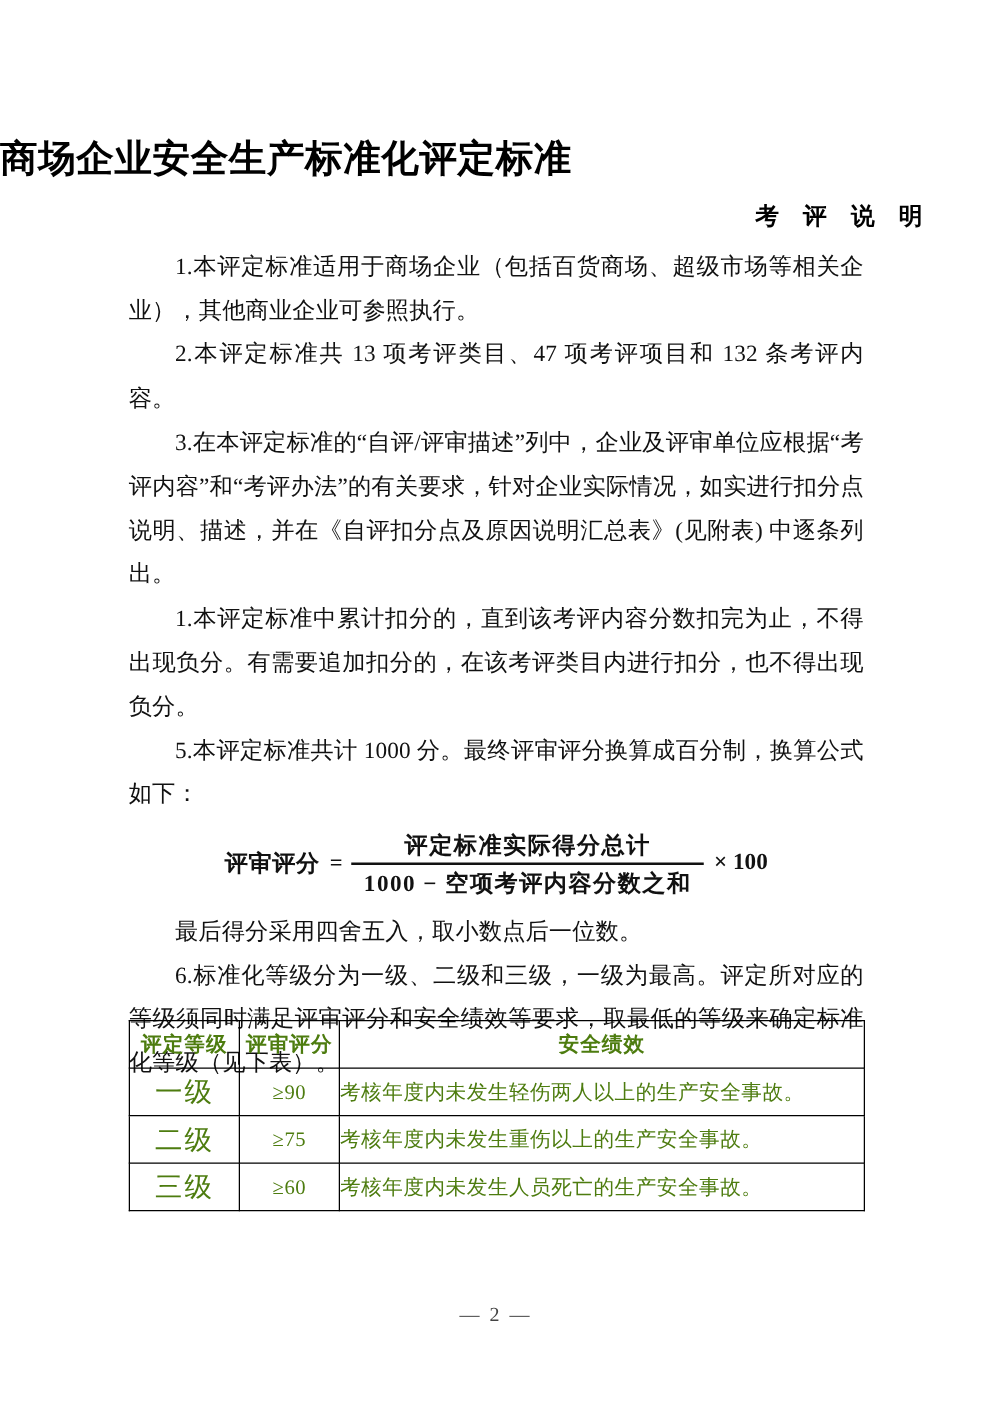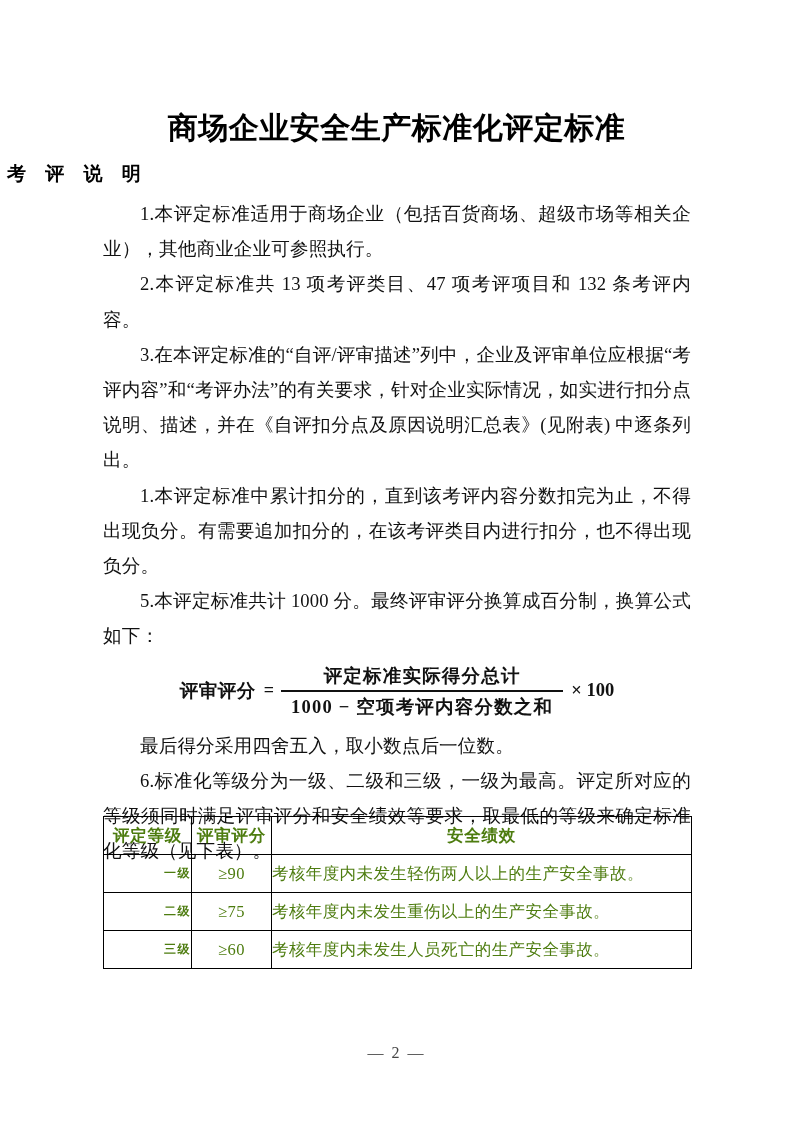--- a/index.html
+++ b/index.html
@@ -23,35 +23,34 @@
     height: 1122px;
     background: #ffffff;
   }
 
   
   .doc-title {
     position: absolute;
     left: 0;
     top: 108px;
     width: 793px;
-    text-align: center;
     font-family: "Liberation Sans", "DejaVu Sans", sans-serif;
     font-weight: 700;
     font-size: 30px;
     line-height: 40px;
     letter-spacing: 0.5px;
     color: #000;
   }
 
   .doc-subtitle {
     position: absolute;
     left: 0;
     top: 160px;
     width: 745px;
-    text-align: left;
+    text-align: right;
     font-family: "Liberation Sans", "DejaVu Sans", sans-serif;
     font-weight: 700;
     font-size: 19px;
     line-height: 28px;
     letter-spacing: 7px;
     text-indent: 7px;
     color: #000;
   }
 
   
@@ -150,24 +149,23 @@
     font-weight: 700;
     font-size: 16.5px;
     text-align: center;
     letter-spacing: 0.8px;
   }
   .col-grade { width: 88px; }
   .col-score { width: 80px; }
   .col-perf  { width: 420px; }
 
   td.cell-grade {
-    text-align: right;
-    font-size: 12px;
+    text-align: center;
+    font-size: 22px;
     letter-spacing: 1.5px;
-    font-weight: bold;
   }
   td.cell-score {
     text-align: center;
     font-size: 16.5px;
     letter-spacing: 0.5px;
   }
   td.cell-perf {
     text-align: left;
     font-size: 16.5px;
     padding-left: 11px;

